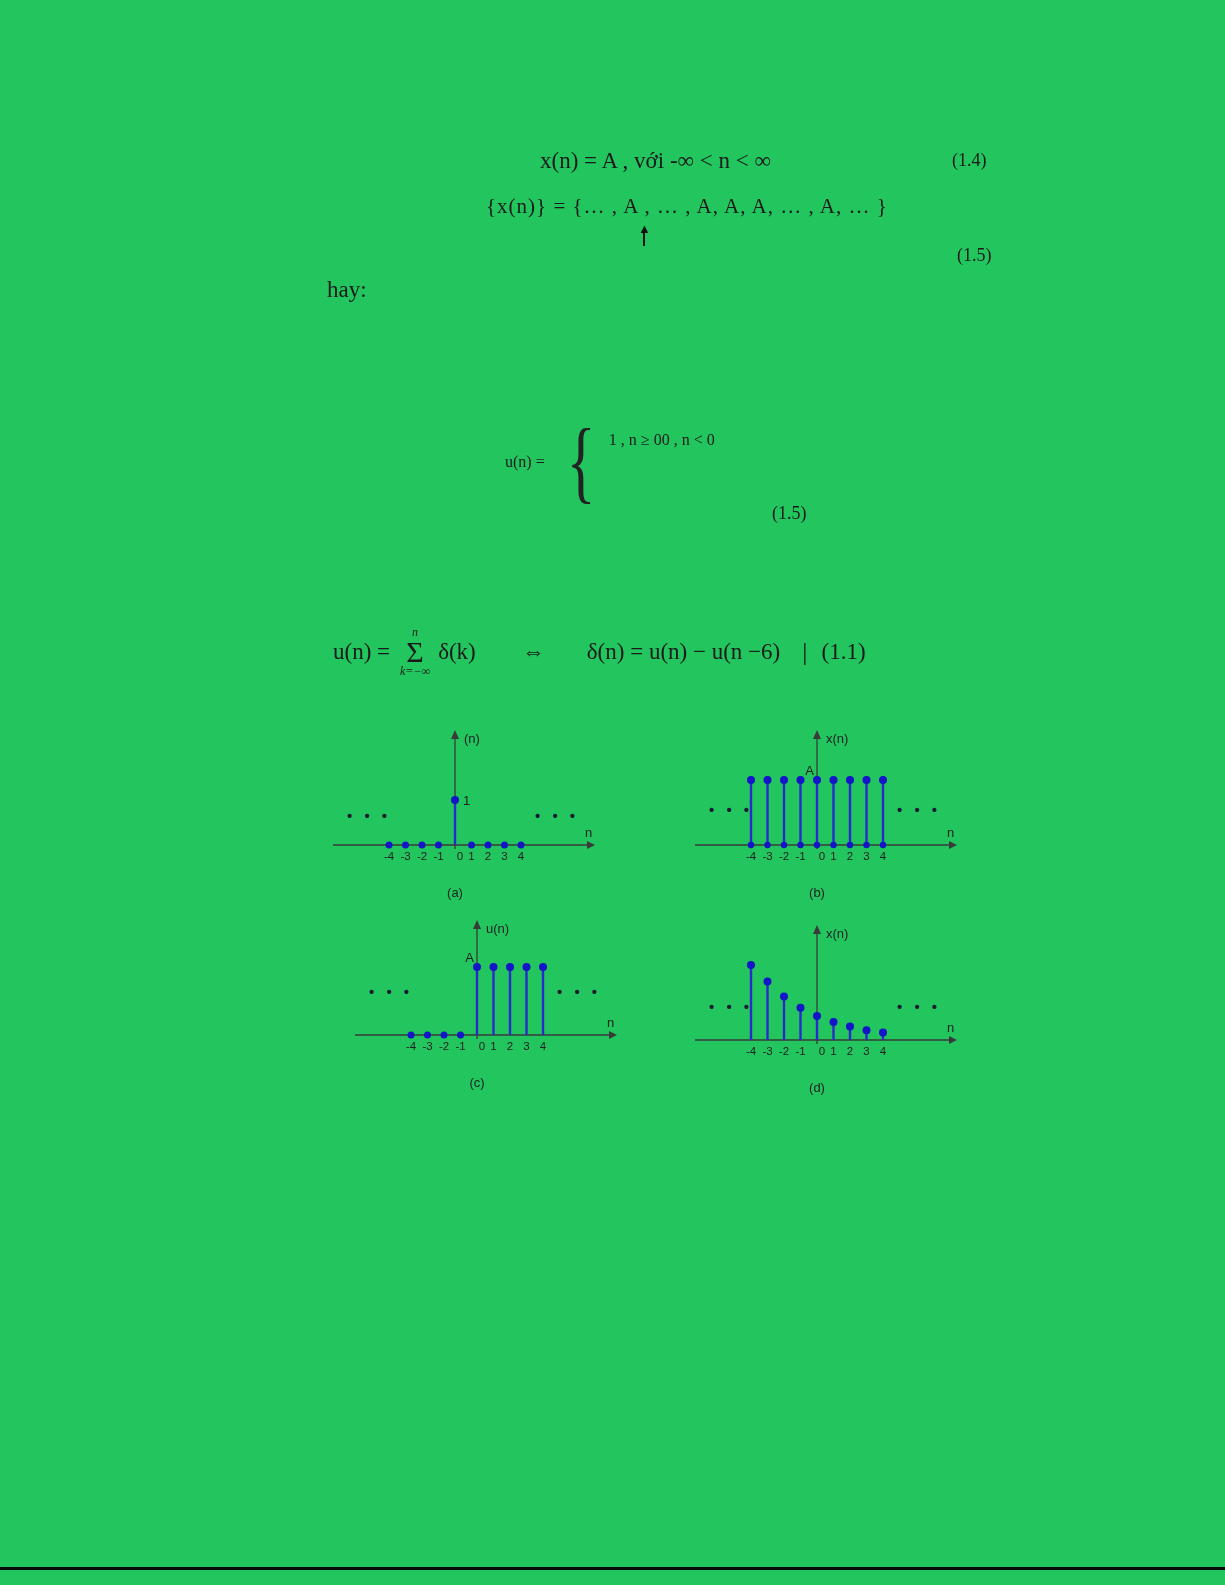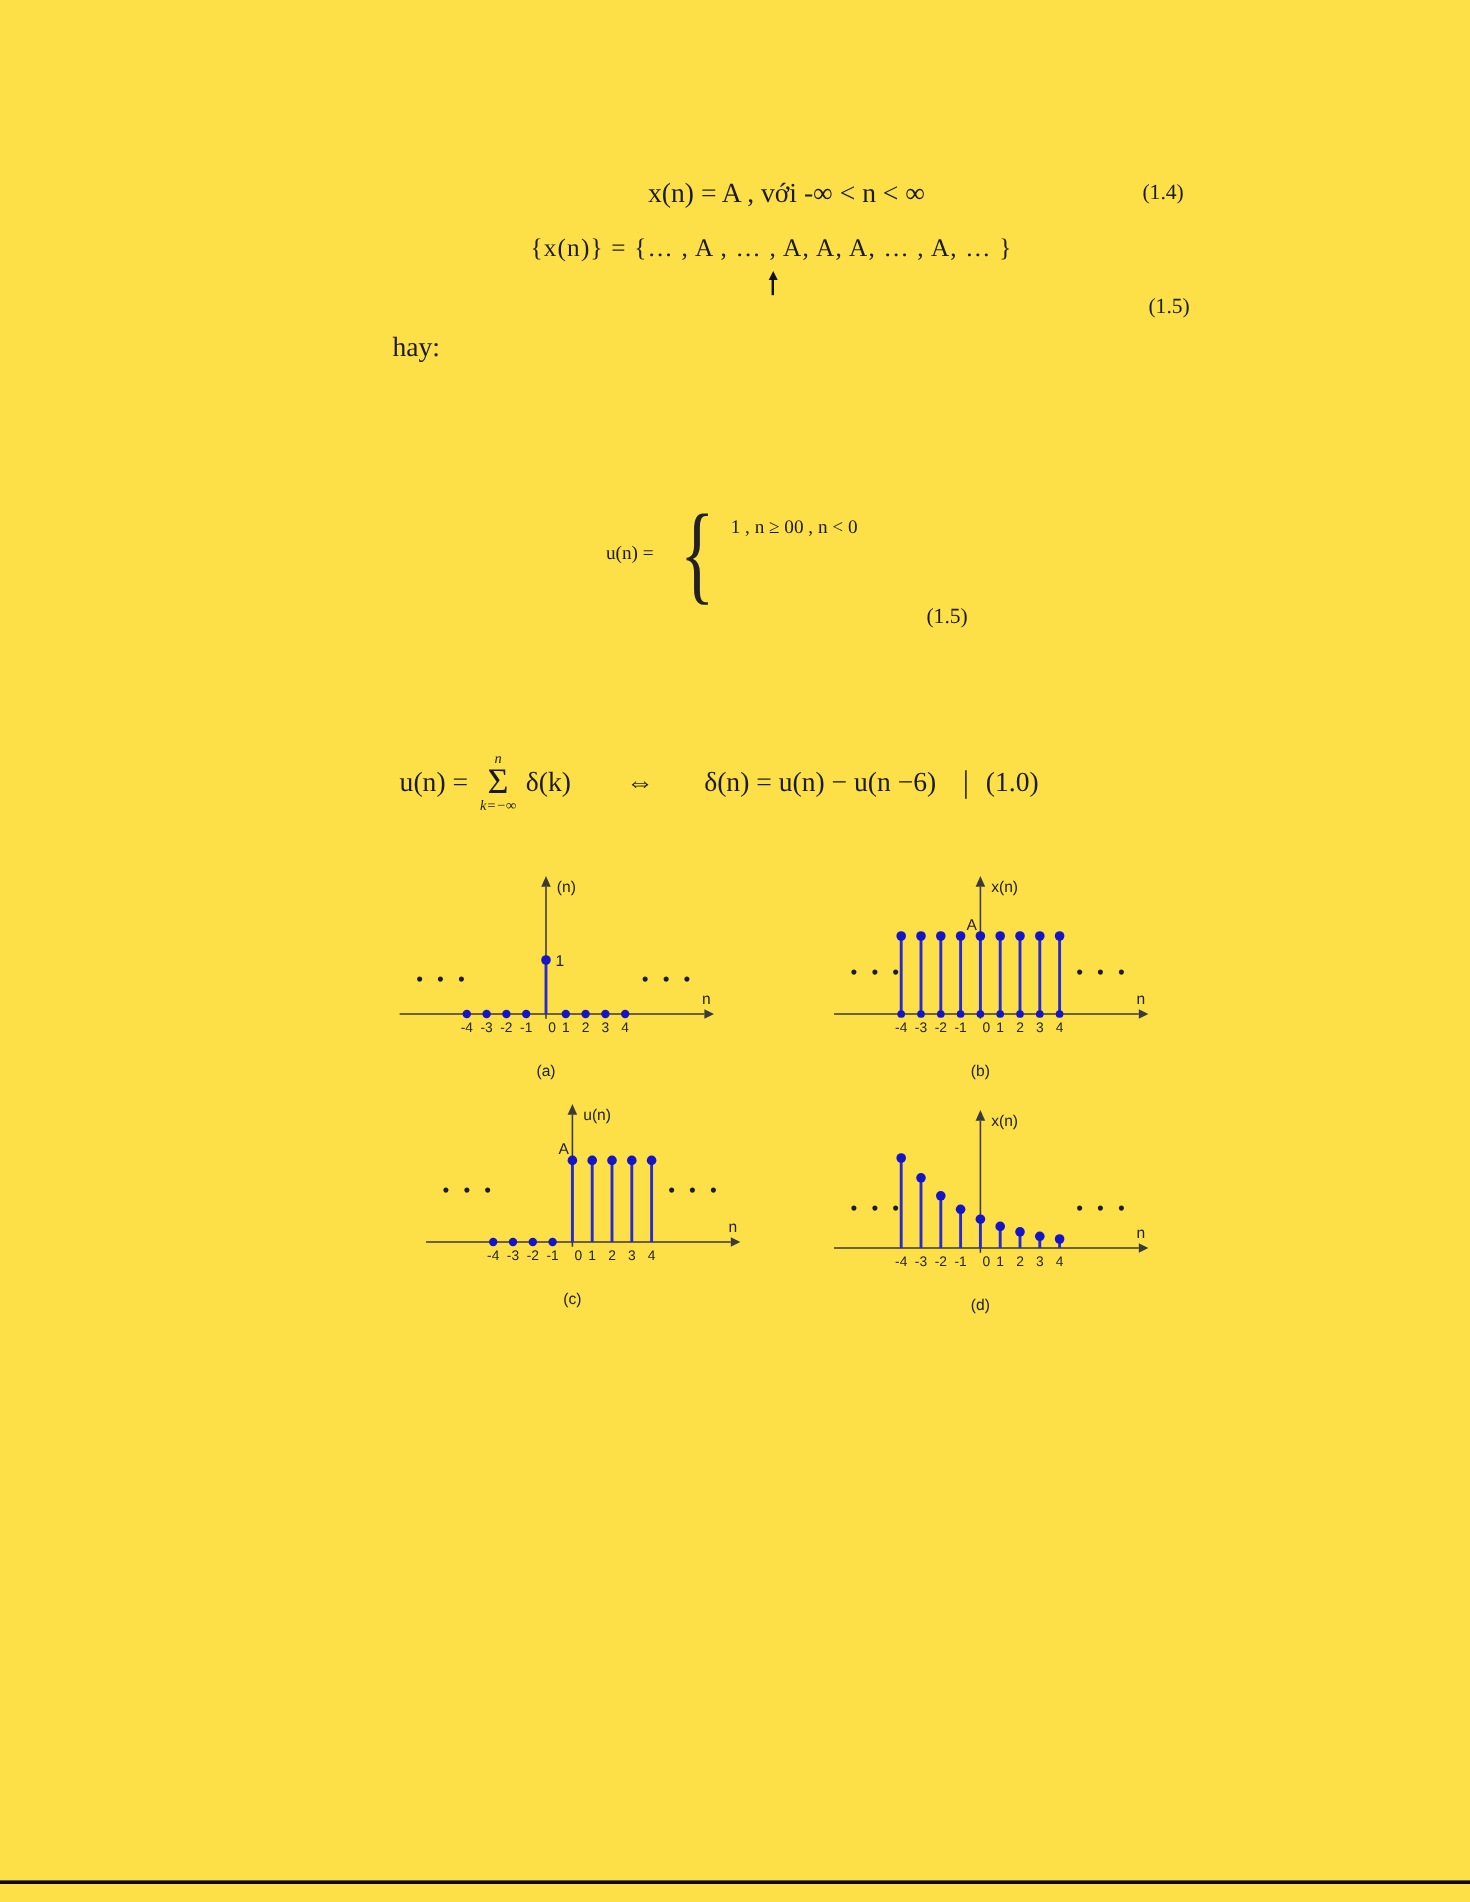--- a/index.html
+++ b/index.html
@@ -1,19 +1,19 @@
 <!DOCTYPE html>
 <html><head>
 <meta charset="utf-8">
 <style>
   html,body{margin:0;padding:0;background:#e8e8e8;}
   .page{
     position:relative;
     width:1225px;height:1585px;
-    background:#fde047;
+    background:#22c55e;
     font-family:"Liberation Serif", serif;
     color:#1a1a1a;
     overflow:hidden;
     margin:0 auto;
   }
   .abs{position:absolute;white-space:nowrap;}
   .eq-main{font-size:23px;}
   .eq-seq{font-size:21px;letter-spacing:1px;}
   .eq-num{font-size:18px;}
   .hay{font-size:23px;}
@@ -47,21 +47,21 @@
   .bottom-rule{position:absolute;left:0;top:1567px;width:100%;height:3px;background:#0b0b0b;}
 </style>
 </head>
 <body>
 
 <div class="page">
 
   <div class="abs eq-main" style="left:540px;top:148px;">x(n) = A  , với -∞ &lt; n &lt; ∞</div>
   <div class="abs eq-num" style="left:952px;top:150px;">(1.4)</div>
 
-  <div class="abs eq-seq" style="left:442px;top:194px;">{x(n)} = {… , A , … , A, A, A, … , A, …  }</div>
+  <div class="abs eq-seq" style="left:486px;top:194px;">{x(n)} = {… , A , … , A, A, A, … , A, …  }</div>
 
   <div class="abs seq-arrow" style="left:638px;top:222px;">
     <span class="head">▲</span>
     <span class="stem"></span>
   </div>
 
   <div class="abs hay" style="left:327px;top:242px;margin-top:35px;">hay:</div>
   <div class="abs eq-num" style="left:957px;top:245px;">(1.5)</div>
 
   <div class="abs ustep" style="left:505px;top:418px;">
@@ -78,21 +78,21 @@
     <span>u(n) =</span>
     <span class="sumstack">
       <span class="sum-upper">n</span>
       <span class="sum-sigma">Σ</span>
       <span class="sum-lower">k=−∞</span>
     </span>
     <span>δ(k)</span>
     <span class="iff">⇔</span>
     <span>δ(n) = u(n) − u(n −6)</span>
     <span class="bar">|</span>
-    <span>(1.0)</span>
+    <span>(1.1)</span>
   </div>
 
   <div class="chart" id="chart-a" style="left:327px;top:725px;"><svg width="272" height="178" viewBox="0 0 272 178">
         <line x1="6" y1="120" x2="260" y2="120" stroke="#3a3a3a" stroke-width="1.3"></line>
         <polygon points="260,116 260,124 268,120" fill="#3a3a3a"></polygon>
         <line x1="128" y1="124" x2="128" y2="14" stroke="#3a3a3a" stroke-width="1.3"></line>
         <polygon points="124,14 132,14 128,5" fill="#3a3a3a"></polygon>
         <circle cx="62" cy="120" r="3.5" fill="#1414c8"></circle>
         <circle cx="78.5" cy="120" r="3.5" fill="#1414c8"></circle>
         <circle cx="95" cy="120" r="3.5" fill="#1414c8"></circle>

